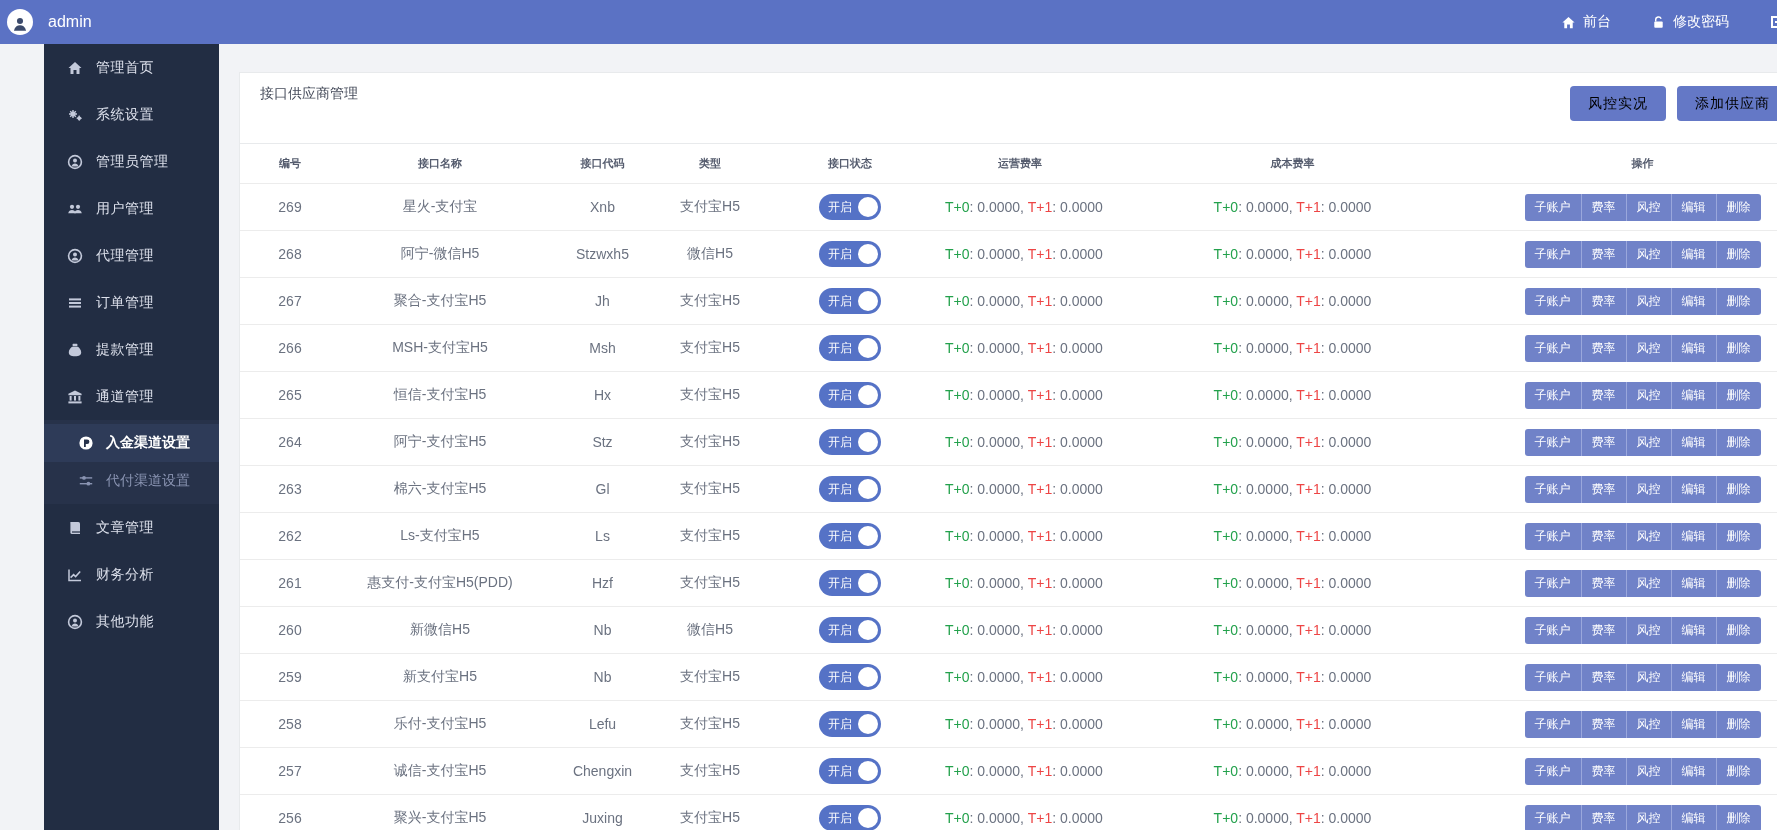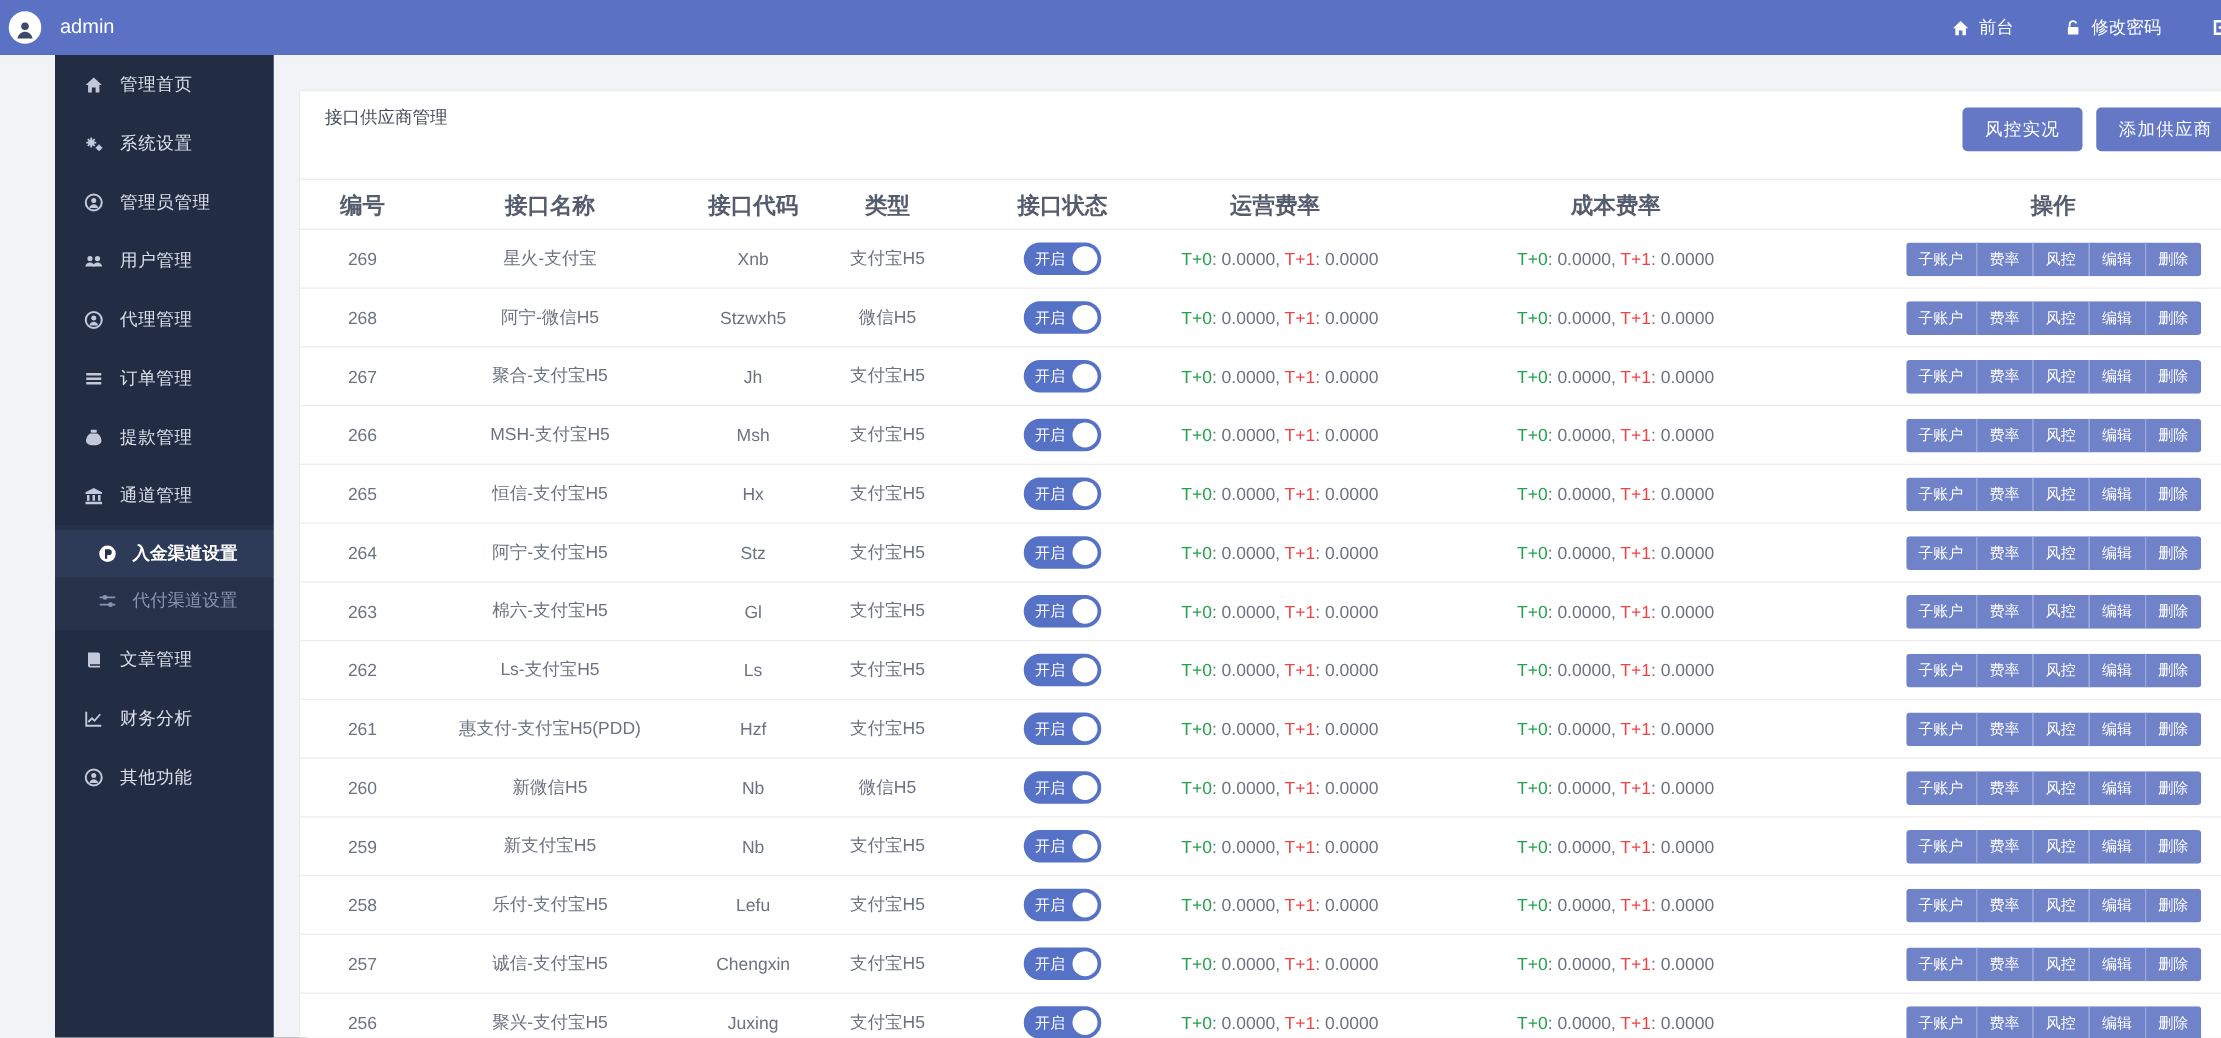--- a/index.html
+++ b/index.html
@@ -40,32 +40,32 @@
   .submenu-item .mi-icon svg { width:16px; height:16px; }
   .submenu-item.active { color:#ffffff; background:#2e3b58; font-weight:bold; }
 
   
   .content { position:absolute; left:219px; top:44px; width:1575px; height:786px;
     background:#f2f3f6; }
   .card { position:absolute; left:20px; top:28px; width:1555px; height:758px;
     background:#fff; border:1px solid #e8eaec; border-bottom:none; }
   .card-header { height:71px; border-bottom:1px solid #e8eaec; position:relative; }
   .card-title { position:absolute; left:20px; top:12px; font-size:14px; color:#464c5b; }
-  .hdr-btn { position:absolute; top:13px; height:35px; background:#6478c6; color:#ffffff;
+  .hdr-btn { position:absolute; top:13px; height:35px; background:#6478c6; color:#000000;
     border:none; border-radius:4px; font-size:14px; padding:0 18px; cursor:pointer;
     font-family:inherit; letter-spacing:1px;margin-left:47px; }
   .btn-risk { right:127px; }
   .btn-add { right:5px; }
 
   .table { width:100%; }
   .t-header, .t-row { display:grid;
     grid-template-columns:100px 200px 125px 90px 190px 150px 395px 305px;
     align-items:center; }
   .t-header { height:39px; }
-  .t-header .th { text-align:center; font-size:18px; font-weight:bold; color:#555c6e; }
+  .t-header .th { text-align:center; font-size:11px; font-weight:bold; color:#555c6e; }
   .t-row { height:47px; border-top:1px solid #ececec; }
   .t-row .td { text-align:center; font-size:14px; color:#6b7280; }
   .rate { font-size:14px; white-space:nowrap; }
   .rate .g { color:#23a14c; }
   .rate .r { color:#ed4545; }
   .rate .v { color:#6b7280; }
 
   .toggle { display:inline-flex; align-items:center; width:62px; height:26px;
     border-radius:14px; background:#5572c6; position:relative; cursor:pointer; }
   .toggle .t-label { color:#ffffff; font-size:12px; margin-left:9px; }

